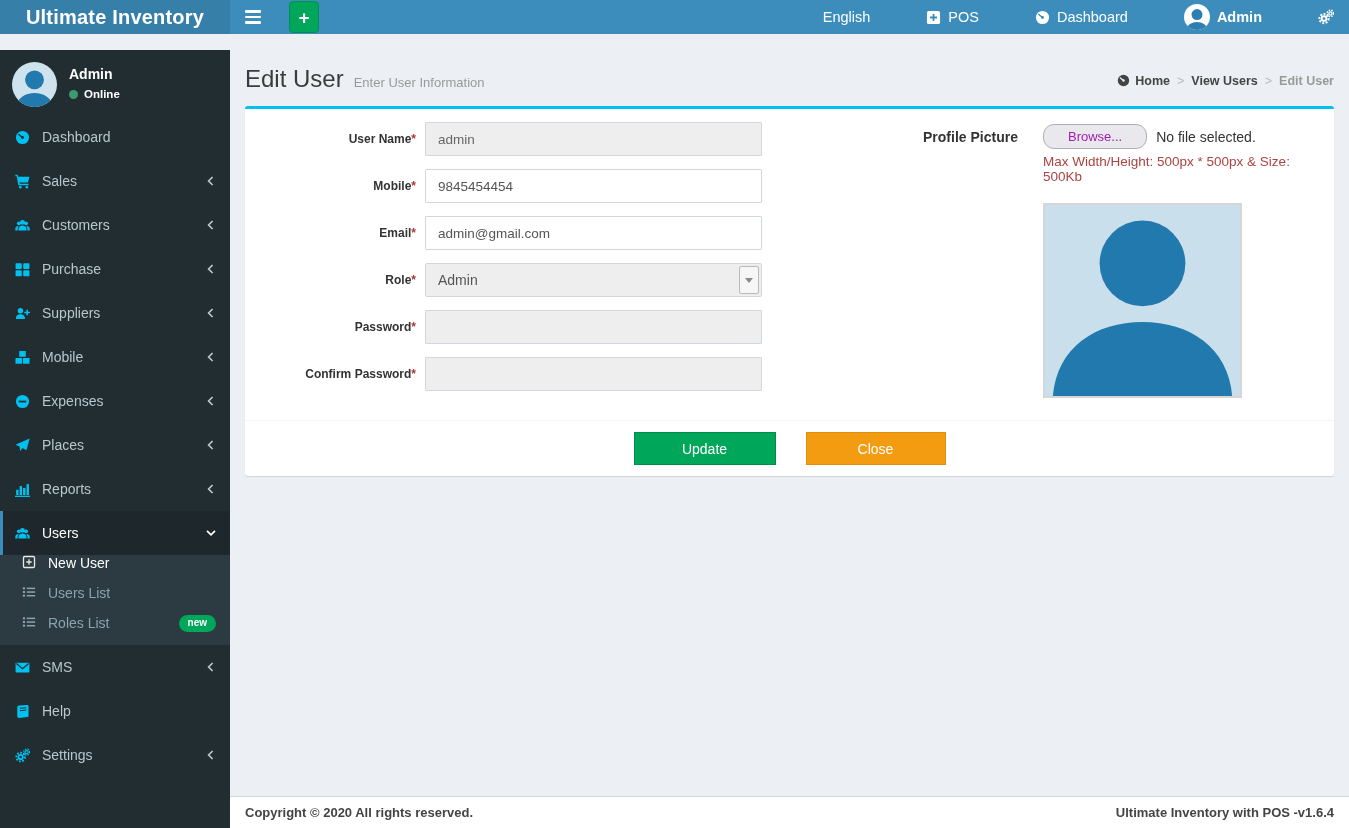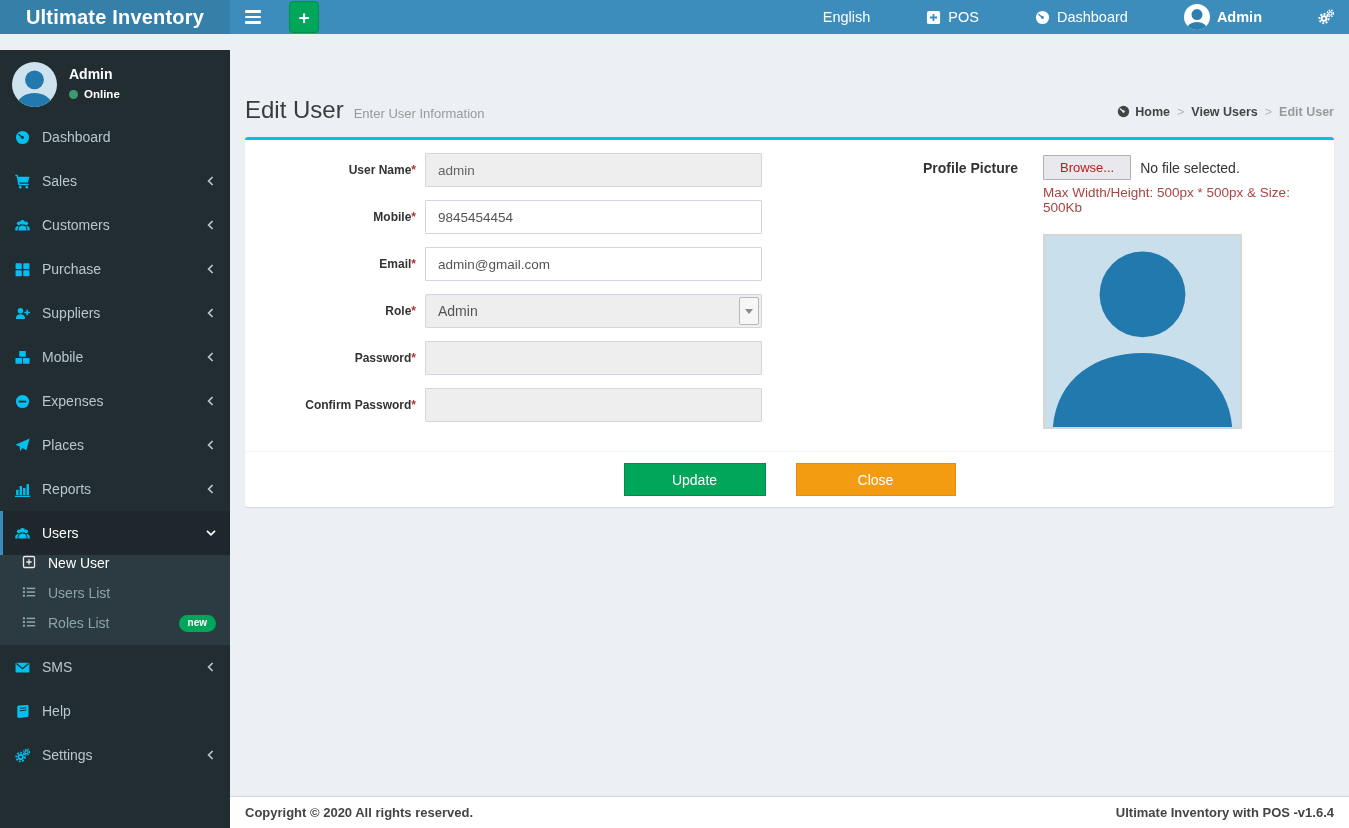--- a/index.html
+++ b/index.html
@@ -48,21 +48,21 @@
   .treeview-menu li { display:flex; align-items:flex-start; height:30px; padding:0 14px 0 22px;
     color:#8aa4af; font-size:14px; cursor:pointer; }
   .treeview-menu li .mi { width:26px; display:flex; color:#8aa4af; }
   .treeview-menu li .mi svg { width:14px; height:14px; }
   .treeview-menu li.current { color:#fff; }
   .treeview-menu li.current .mi { color:#e8e8e8; }
   .badge-new { margin-left:auto; background:#00a65a; color:#fff; font-size:10px; font-weight:bold;
     padding:3px 9px 4px; border-radius:9px; line-height:1; }
 
   
-  .content-wrapper { position:absolute; top:50px; left:230px; right:0; bottom:50px; background:#ecf0f5; overflow:hidden;margin-top:31px; }
+  .content-wrapper { position:absolute; top:50px; left:230px; right:0; bottom:50px; background:#ecf0f5; overflow:hidden; }
   .content-header { padding:15px 15px 13px; display:flex; align-items:baseline; }
   .page-title { font-size:24px; font-weight:normal; color:#3b3b3b; }
   .page-subtitle { font-size:13px; color:#999; margin-left:10px; }
   .breadcrumb { margin-left:auto; display:flex; align-items:center; gap:7px; font-size:12.5px; }
   .breadcrumb .crumb { color:#444; font-weight:bold; cursor:pointer; display:flex; align-items:center; gap:5px; }
   .breadcrumb .sep { color:#b7b7b7; }
   .breadcrumb .current { color:#999; font-weight:bold; }
   .breadcrumb svg { width:13px; height:13px; color:#444; --hole:#ecf0f5; }
 
   .box { margin:0 15px; background:#fff; border-top:3px solid #00c0ef; border-radius:3px;
@@ -81,32 +81,32 @@
   .select-box { position:relative; width:337px; height:34px; border:1px solid #d2d6de; border-radius:2px;
     background:#eee; display:flex; align-items:center; padding:0 12px; font-size:14px; color:#555; }
   .select-caret-box { position:absolute; top:2px; right:2px; bottom:2px; width:20px; background:#f6f6f6;
     border:1px solid #b9b9b9; border-radius:2px; display:flex; align-items:center; justify-content:center; }
   .select-caret { width:0; height:0; border-left:4px solid transparent; border-right:4px solid transparent;
     border-top:5px solid #8a8a8a; }
 
   .profile-col { margin-left:93px; display:flex; }
   .profile-label { width:120px; flex:none; font-weight:bold; font-size:14px; color:#333; padding-top:7px; }
   .file-row { display:flex; align-items:center; gap:9px; padding-top:2px; }
-  .browse-btn { background:#e9e9ed; border:1px solid #aeaeb6; border-radius:1px; padding:4px 16px;
-    font-size:13px; color:#b91c1c; font-family:"Liberation Sans",sans-serif; cursor:pointer; }
+  .browse-btn { background:#e9e9ed; border:1px solid #aeaeb6; border-radius:11px; padding:4px 24px;
+    font-size:13px; color:#a21caf; font-family:"Liberation Sans",sans-serif; cursor:pointer; }
   .no-file { font-size:14px; color:#333; }
   .upload-note { color:#a94442; font-size:13.5px; margin-top:5px; }
   .profile-img { margin-top:19px; width:199px; height:195px; border:2px solid #d6d6d6; background:#c9dfeb; }
   .profile-img svg { display:block; width:100%; height:100%; }
 
   .box-footer { border-top:1px solid #f4f4f4; padding:11px 10px; display:flex; justify-content:center; gap:30px; }
   .btn { height:33px; border-radius:0; font-size:14px; color:#fff; cursor:pointer;
     font-family:"Liberation Sans",sans-serif; }
   .btn-update { width:142px; background:#00a65a; border:1px solid #008d4c; }
-  .btn-close { width:160px; background:#f39c12; border:1px solid #e08e0b; }
+  .btn-close { width:140px; background:#f39c12; border:1px solid #e08e0b; }
 
   
   .main-footer { position:fixed; bottom:0; left:230px; right:0; height:32px; background:#fff;
     border-top:1px solid #d2d6de; display:flex; align-items:center; justify-content:space-between;
     padding:0 15px; font-size:13px; font-weight:bold; color:#444; z-index:10; }
 
   .defs { position:absolute; width:0; height:0; overflow:hidden; }
 </style>
 </head>
 <body>

